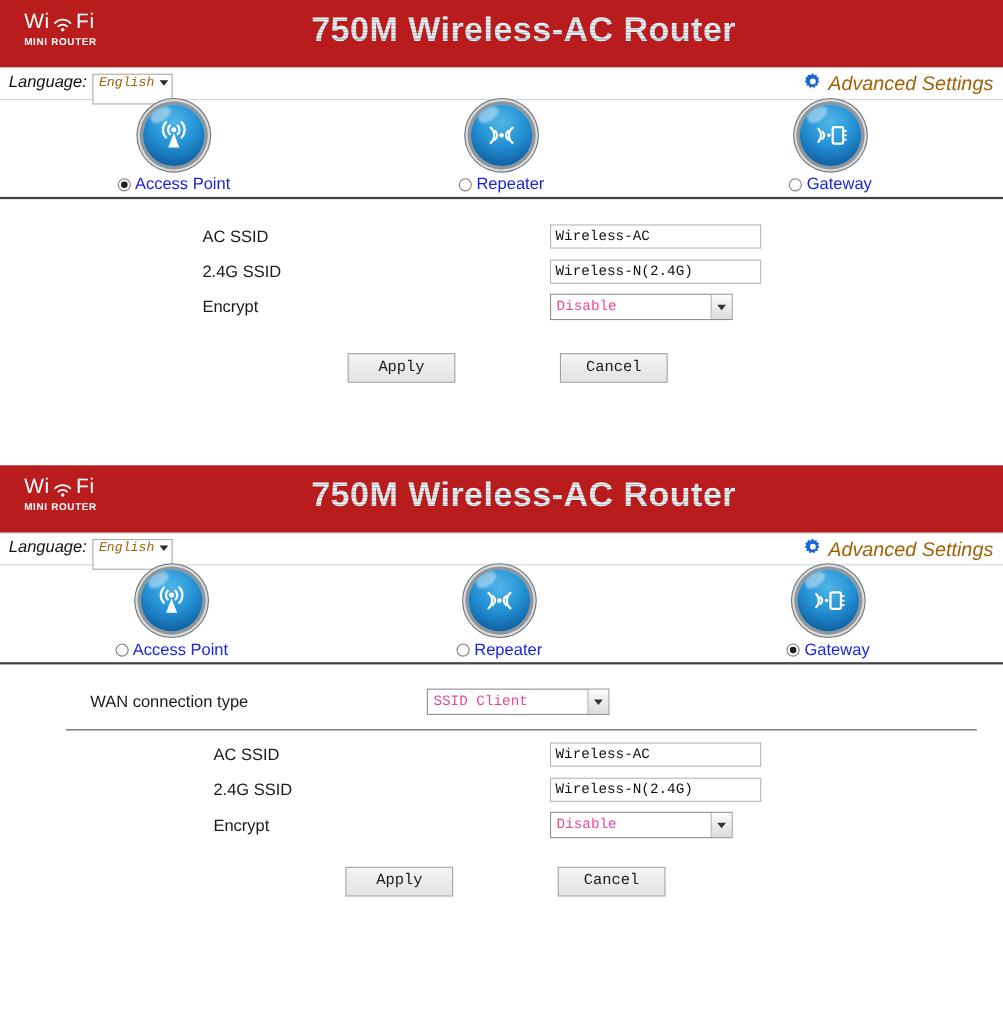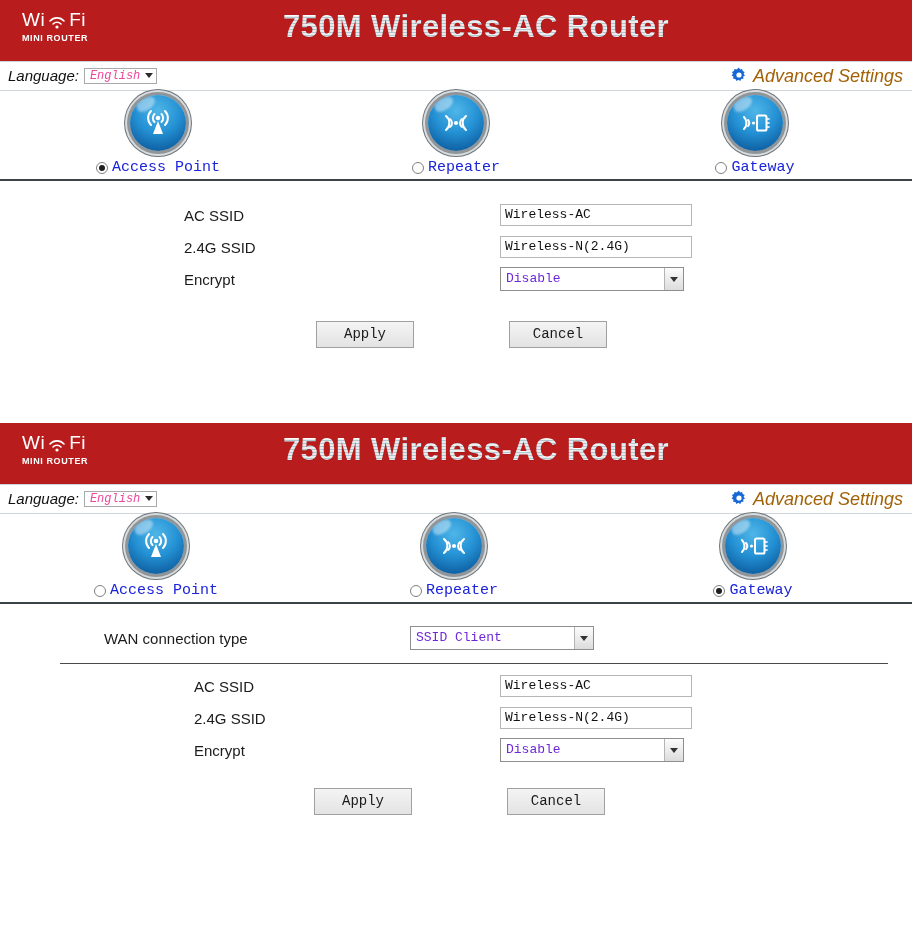--- a/index.html
+++ b/index.html
@@ -81,26 +81,26 @@
   }
   .lang-wrap {
     position: absolute;
     left: 8px; top: 3px;
     display: flex; align-items: center; gap: 5px;
   }
   .lang-label { font-size: 15px; color:#111; }
   .lang-select {
     font-family: "Liberation Mono", monospace;
     font-size: 12px;
-    color: #ec4899;
+    color: #a16207;
     border: 1px solid #a9a9a9;
     background: #fff;
     height: 20px;
     width: 78px;
-    padding: 0 16px 0 5px;
+    padding: 0 16px 12px 5px;
     position: relative;
     line-height: 18px;
     appearance: none;
   }
   .sel-box { position: relative; display: inline-block; }
   .sel-arrow {
     position: absolute;
     right: 4px; top: 50%;
     margin-top: -2px;
     width: 0; height: 0;
@@ -159,21 +159,20 @@
     position: absolute;
     left: 0; top: 0; right: 0; bottom: 0;
     display: flex; align-items: center; justify-content: center;
   }
   .mode-label-row {
     margin-top: 8px;
     display: flex;
     align-items: center;
     justify-content: center;
     gap: 4px;
-    font-family: Liberation Mono, monospace;
   }
   .radio {
     width: 12px; height: 12px;
     border-radius: 50%;
     border: 1px solid #808080;
     background: #fff;
     position: relative;
     flex: none;
   }
   .radio.on::after {
@@ -212,24 +211,24 @@
     background: #fff;
     width: 192px;
     height: 22px;
     padding: 0 4px;
     line-height: 20px;
     outline: none;
   }
   .fselect {
     font-family: "Liberation Mono", monospace;
     font-size: 13px;
-    color: #6d28d9;
+    color: #ec4899;
     border: 1px solid #8e8e8e;
     background: #fff;
-    width: 184px;
+    width: 166px;
     height: 24px;
     padding: 0 22px 0 5px;
     line-height: 22px;
     position: relative;
   }
   .fselect .btnarea {
     position: absolute;
     right: 0; top: 0; bottom: 0;
     width: 19px;
     background: linear-gradient(#fcfcfc, #dcdcdc);
@@ -508,21 +507,21 @@
           </span>
         </div>
         <div class="mode-label-row">
           <span class="radio on"></span>
           <span class="mode-label">Gateway</span>
         </div>
       </div>
     </div>
 
     <div class="form">
-      <div class="frow" style="padding-left:104px">
+      <div class="frow" style="padding-left:82px">
         <span class="flabel" style="width:306px">WAN connection type</span>
         <span class="fselect">
           <span>SSID Client</span>
           <span class="btnarea"></span>
         </span>
       </div>
 
       <div class="divider-inset"></div>
 
       <div class="frow" style="padding-left:194px;margin-top:6px">

